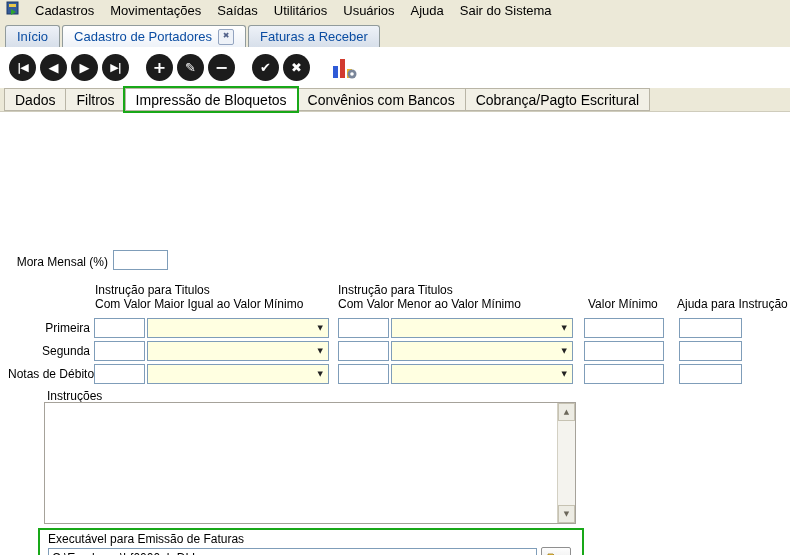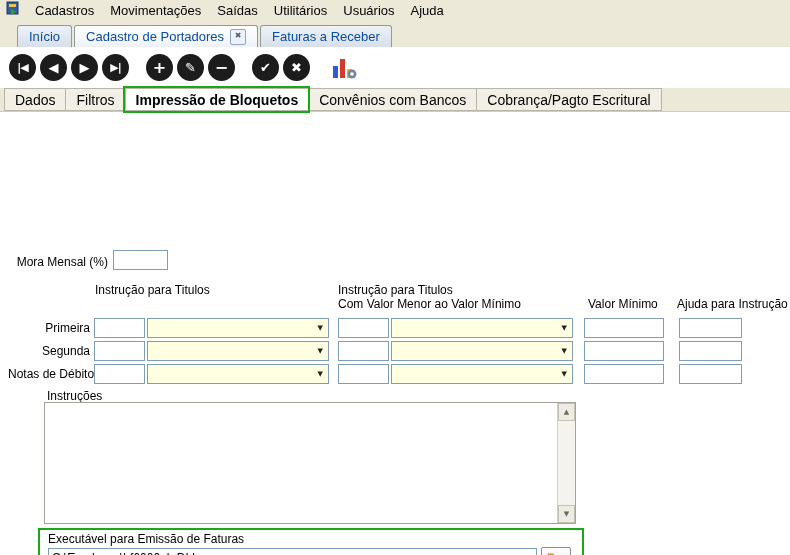--- a/index.html
+++ b/index.html
@@ -7,21 +7,21 @@
        font-family:"Liberation Sans",sans-serif;font-size:13px;color:#000}
 
   
   .menubar{position:absolute;top:0;left:0;right:0;height:23px;background:var(--menubar_bg,#ece9d8);
            display:flex;align-items:flex-start;border-bottom:1px solid #e2ddc8}
   .app-icon{margin:0 6px 0 5px;display:flex}
   .menu-item{padding:3px 8px;cursor:default;white-space:nowrap}
 
   
   .tabstrip{position:absolute;top:23px;left:0;right:0;height:24px;background:var(--menubar_bg,#ece9d8);
-            display:flex;align-items:flex-end;padding-left:17px;gap:2px}
+            display:flex;align-items:flex-end;padding-left:5px;gap:2px}
   .tab{height:21px;display:flex;align-items:center;gap:6px;padding:0 11px;
        border:1px solid #919b9c;border-bottom:none;border-radius:3px 3px 0 0;
        background:linear-gradient(#eef2f8,#d7dfea);color:var(--tab_text,#0b4da2);font-size:13px;white-space:nowrap}
   .tab.active{background:linear-gradient(#ffffff,#eef2f8)}
   .tab-close{width:14px;height:14px;border:1px solid #93a4c0;border-radius:2px;background:#eef2f8;
              color:#51618a;font-size:8px;line-height:12px;text-align:center;font-family:"DejaVu Sans",sans-serif}
 
   
   .toolbar{position:absolute;top:47px;left:0;right:0;height:41px;background:#fff;
            display:flex;align-items:center;padding-left:9px}
@@ -32,21 +32,21 @@
   .tb-btn.med{font-size:13px;letter-spacing:0}
   .gap{margin-left:13px}
   .tb-chart{margin-left:17px;display:flex;align-items:center;cursor:default}
 
   
   .subtabs{position:absolute;top:88px;left:0;right:0;height:23px;background:var(--menubar_bg,#ece9d8);
            display:flex;align-items:stretch;border-bottom:1px solid #cfccbc;padding-left:4px}
   .subtab{display:flex;align-items:center;padding:0 10px;font-size:14px;border:1px solid #b9b5a6;
           border-right:none;background:#f2f0e6;white-space:nowrap;cursor:default}
   .subtab:last-of-type{border-right:1px solid #b9b5a6}
-  .subtab.selected{background:#fff;font-weight:bold;outline:2px solid var(--highlight_green,#18a818);
+  .subtab.selected{background:#fff;font-weight:normal;outline:2px solid var(--highlight_green,#18a818);
                    position:relative;z-index:2}
 
   
   .content{position:absolute;top:112px;left:0;right:0;bottom:0;background:#fff}
   .flabel{position:absolute;font-size:12px;white-space:nowrap}
   .txt{position:absolute;height:20px;box-sizing:border-box;border:1px solid #7f9db9;background:#fff;
        font:12px "Liberation Sans",sans-serif;padding:1px 3px;outline:none}
   .combo{position:absolute;height:20px;box-sizing:border-box;border:1px solid #7f9db9;
          background:var(--combo_bg,#ffffe1);display:flex;align-items:center;justify-content:flex-end;
          padding-right:5px;cursor:default}
@@ -78,20 +78,21 @@
       <rect x="4" y="4" width="7" height="3" fill="#e8c84a"></rect>
       <path d="M6 9 l5 3 -5 3z" fill="#2fa32f"></path>
     </svg>
   </span>
   <span class="menu-item">Cadastros</span>
   <span class="menu-item">Movimentações</span>
   <span class="menu-item">Saídas</span>
   <span class="menu-item">Utilitários</span>
   <span class="menu-item">Usuários</span>
   <span class="menu-item">Ajuda</span>
+  <span class="menu-item">Sair do Sistema</span>
 </div>
 
 <div class="tabstrip">
   <div class="tab">
     <span>Início</span>
   </div>
   <div class="tab active">
     <span>Cadastro de Portadores</span>
     <span class="tab-close">✖</span>
   </div>
@@ -128,20 +129,21 @@
   <div class="subtab">Convênios com Bancos</div>
   <div class="subtab">Cobrança/Pagto Escritural</div>
 </div>
 
 <div class="content">
 
   <span class="flabel" style="left:8px;top:143px;width:100px;text-align:right">Mora Mensal (%)</span>
   <input class="txt" style="left: 113px; top: 138px; width: 55px;" value="">
 
   <span class="flabel" style="left:95px;top:171px">Instrução para Titulos</span>
+  <span class="flabel" style="left:95px;top:185px">Com Valor Maior Igual ao Valor Mínimo</span>
   <span class="flabel" style="left:338px;top:171px">Instrução para Titulos</span>
   <span class="flabel" style="left:338px;top:185px">Com Valor Menor ao Valor Mínimo</span>
   <span class="flabel" style="left:588px;top:185px">Valor Mínimo</span>
   <span class="flabel" style="left:677px;top:185px">Ajuda para Instrução</span>
 
   <span class="flabel" style="left:8px;top:209px;width:82px;text-align:right">Primeira</span>
   <input class="txt" style="left: 94px; top: 206px; width: 51px;">
   <div class="combo" style="left:147px;top:206px;width:182px">
     <span class="arrow">▼</span>
   </div>

